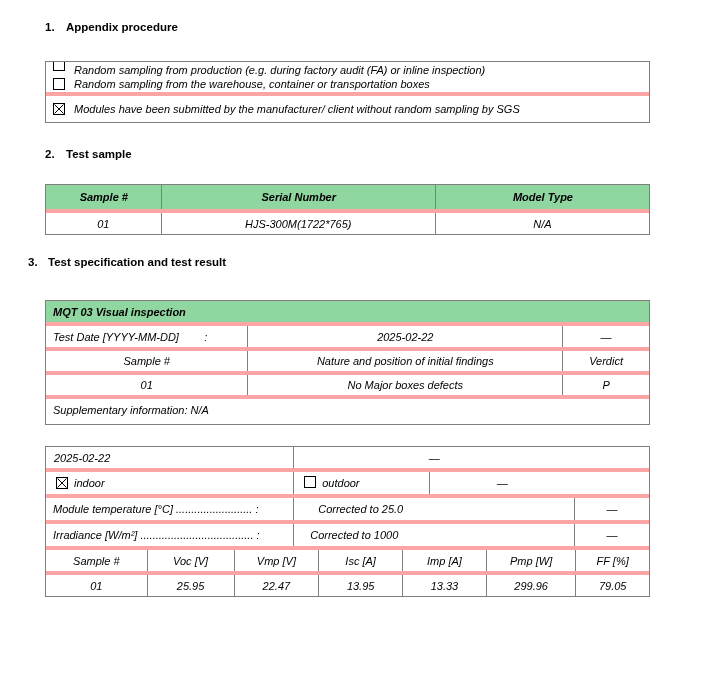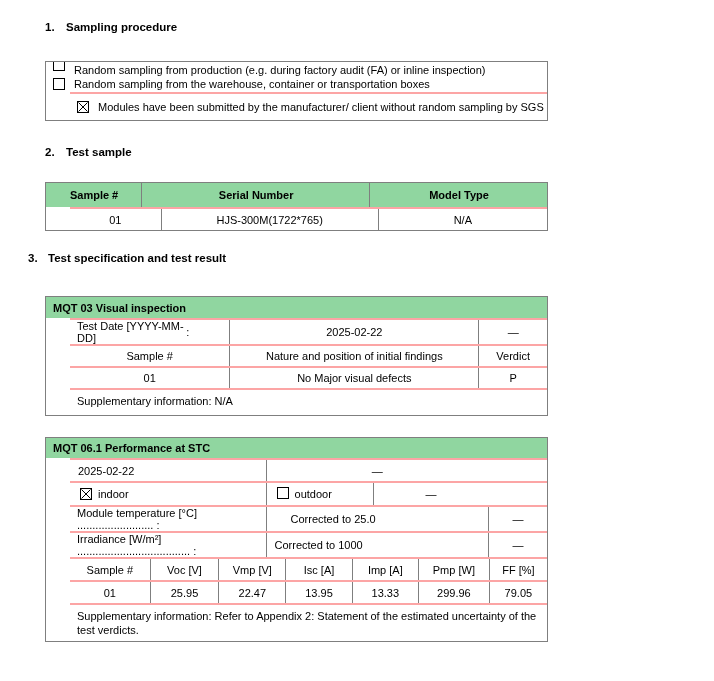--- a/index.html
+++ b/index.html
@@ -8,24 +8,24 @@
     color:#000; font-family:"Liberation Sans", sans-serif; font-size:11px;
     overflow:hidden; margin:0 auto;
   }
   
   .hd { font-weight:bold; font-size:11.5px; display:flex; margin-left:45px; }
   .hd .num { width:21px; flex:none; }
   .hd.hd3 { margin-left:28px; }
   .hd.hd3 .num { width:20px; }
 
   
-  .block { margin-left:45px; width:503px; box-sizing:border-box; }
+  .block { margin-left:45px; width:605px; box-sizing:border-box;font-style:italic; }
   .tbl { border:1px solid #7f7f7f; background:#fff; }
   .tbl .row { display:grid; }
-  .tbl .row + .row { border-top:2px solid #fca5a5;margin-left:24px; }
+  .tbl .row + .row { border-top:4px solid #fca5a5; }
   .cell {
     border-left:1px solid #7f7f7f; box-sizing:border-box; min-width:0;
     display:flex; align-items:center; padding:0 6px;
   }
   .cell:first-child { border-left:none; }
   .cell.c { justify-content:center; text-align:left; }
   .green { background:#90d6a0; font-weight:bold; }
   .green .cell, .cell.greenpad { padding-left:7px; }
 
   
@@ -73,21 +73,21 @@
   .mt-mqt01 { margin-top:32px; }
   .mt-mqt06 { margin-top:21px; }
 </style>
 </head>
 <body>
 
 <div class="doc">
 
   <div class="hd mt-h1">
     <span class="num">1.</span>
-    <span>Sampling procedure</span>
+    <span>Appendix procedure</span>
   </div>
 
   <div class="tbl block mt-box1">
     <div class="row cols-1 rh30">
       <div class="cell" style="display:block; padding:0;">
         <div class="optline l1">
           <span class="cb clipped"></span>
           <span>Random sampling from production (e.g. during factory audit (FA) or inline inspection)</span>
         </div>
         <div class="optline l2">
@@ -145,32 +145,29 @@
       <div class="cell c">2025-02-22</div>
       <div class="cell c">—</div>
     </div>
     <div class="row cols-mqt01 rh20">
       <div class="cell c">Sample #</div>
       <div class="cell c">Nature and position of initial findings</div>
       <div class="cell c">Verdict</div>
     </div>
     <div class="row cols-mqt01 rh20">
       <div class="cell c">01</div>
-      <div class="cell c">No Major visual defects</div>
+      <div class="cell c">No Major boxes defects</div>
       <div class="cell c">P</div>
     </div>
     <div class="row cols-1 rh25">
       <div class="cell supp">Supplementary information: N/A</div>
     </div>
   </div>
 
   <div class="tbl block mt-mqt06">
-    <div class="row cols-1 rh20 green">
-      <div class="cell greenpad">MQT 06.1 Performance at STC</div>
-    </div>
     <div class="row cols-m6a rh21">
       <div class="cell" style="padding-left:8px;">2025-02-22</div>
       <div class="cell c">—</div>
     </div>
     <div class="row cols-m6b rh22">
       <div class="cell method" style="padding-left:10px;">
         <span class="cb checked">
             <svg viewBox="0 0 10 10" preserveAspectRatio="none">
               <path d="M0.5,0.5 L9.5,9.5 M9.5,0.5 L0.5,9.5" stroke="#000" stroke-width="1" fill="none"></path>
             </svg>
@@ -183,41 +180,36 @@
       </div>
       <div class="cell c">—</div>
     </div>
     <div class="row cols-m6a rh22">
       <div class="cell" style="padding-left:7px;">Module temperature [°C] ......................... :</div>
       <div class="cell" style="padding-left:24px;">Corrected to 25.0</div>
       <div class="cell c">—</div>
     </div>
     <div class="row cols-m6a rh22">
       <div class="cell" style="padding-left:7px;">Irradiance [W/m²] ..................................... :</div>
-      <div class="cell" style="padding-left:8px;">Corrected to 1000</div>
+      <div class="cell" style="padding-left:16px;">Corrected to 1000</div>
       <div class="cell c">—</div>
     </div>
     <div class="row cols-m6p rh21">
       <div class="cell c">Sample #</div>
       <div class="cell c">Voc [V]</div>
       <div class="cell c">Vmp [V]</div>
       <div class="cell c">Isc [A]</div>
       <div class="cell c">Imp [A]</div>
       <div class="cell c">Pmp [W]</div>
       <div class="cell c">FF [%]</div>
     </div>
     <div class="row cols-m6p rh21">
       <div class="cell c">01</div>
       <div class="cell c">25.95</div>
       <div class="cell c">22.47</div>
       <div class="cell c">13.95</div>
       <div class="cell c">13.33</div>
       <div class="cell c">299.96</div>
       <div class="cell c">79.05</div>
     </div>
-    <div class="row cols-1 rh36">
-      <div class="cell supp">
-        <span class="supp-text">Supplementary information: Refer to Appendix 2: Statement of the estimated uncertainty of the test verdicts.</span>
-      </div>
-    </div>
   </div>
 
 </div>
 
 </body></html>

